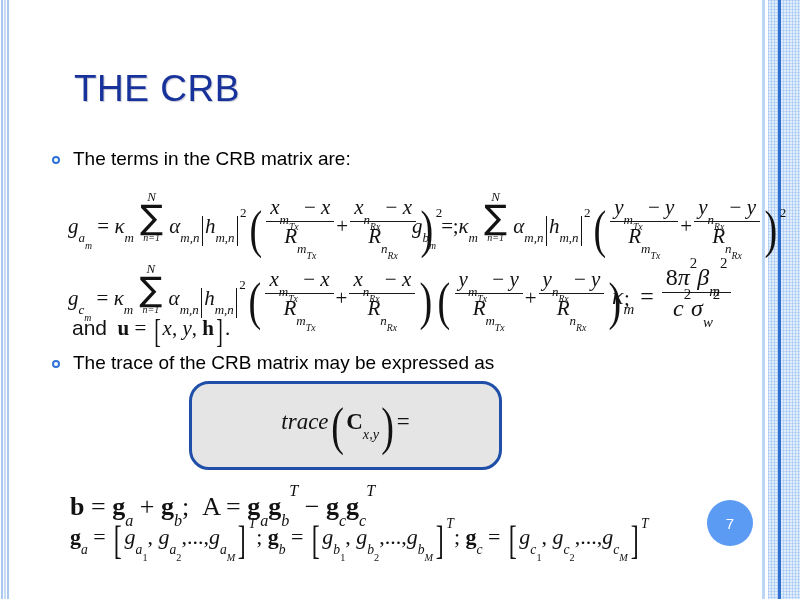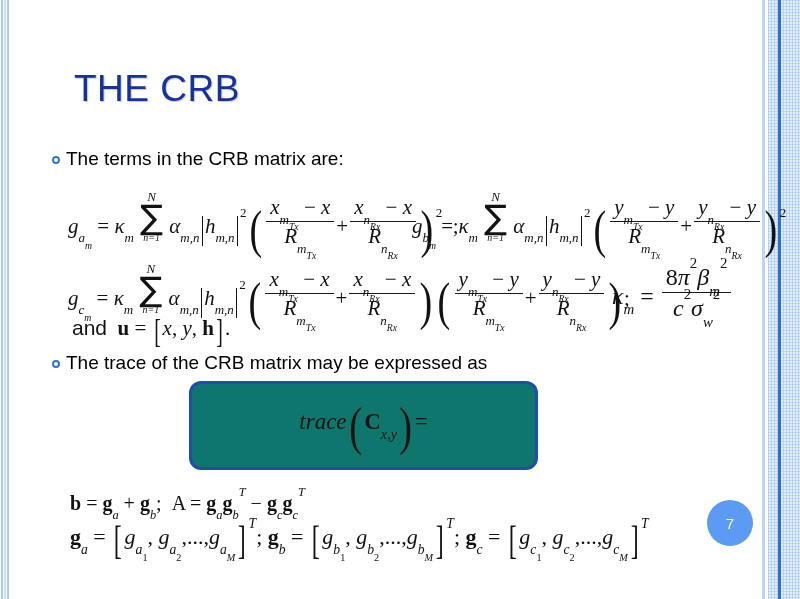--- a/index.html
+++ b/index.html
@@ -73,21 +73,21 @@
     text-shadow: 1px 1px 1px rgba(150,150,170,0.55);
     white-space: nowrap;
     text-align: right;
   }
 
   
   .bullet-row {
     position: absolute;
     display: flex;
     align-items: flex-start;
-    gap: 6px;
+    gap: 13px;
   }
   .bullet-marker {
     display: inline-block;
     width: 8px; height: 8px;
     border: 2px solid #2e74d8;
     border-radius: 50%;
     margin-top: 8px;
     flex: 0 0 auto;
     box-sizing: border-box;
   }
@@ -196,33 +196,33 @@
     line-height: 0.62;
     font-style: normal;
   }
 
   
   #eq-ga   { left: 68px;  top: 190px; font-size: 21px; }
   #eq-gb   { left: 412px; top: 190px; font-size: 21px; }
   #eq-gc   { left: 68px;  top: 262px; font-size: 21px; }
   #eq-kappa{ left: 612px; top: 264px; font-size: 24px; }
   #eq-uvec { left: 72px;  top: 316px; font-size: 21px; }
-  #eq-b-A  { left: 70px;  top: 492px; font-size: 20px; }
+  #eq-b-A  { left: 70px;  top: 492px; font-size: 26px; }
   #eq-gvecs{ left: 70px;  top: 524px; font-size: 22px; }
 
   
   #trace-box {
     position: absolute;
     left: 189px;
     top: 381px;
-    width: 349px;
+    width: 313px;
     height: 89px;
     border: 3px solid #1f4fa8;
-    border-radius: 12px;
-    background: #0f766e;
+    border-radius: 20px;
+    background: #e5e5e5;
     box-sizing: border-box;
   }
   #eq-trace {
     position: absolute;
     left: 50%;
     top: 50%;
     transform: translate(-50%, -50%);
     font-size: 23px;
   }
 

